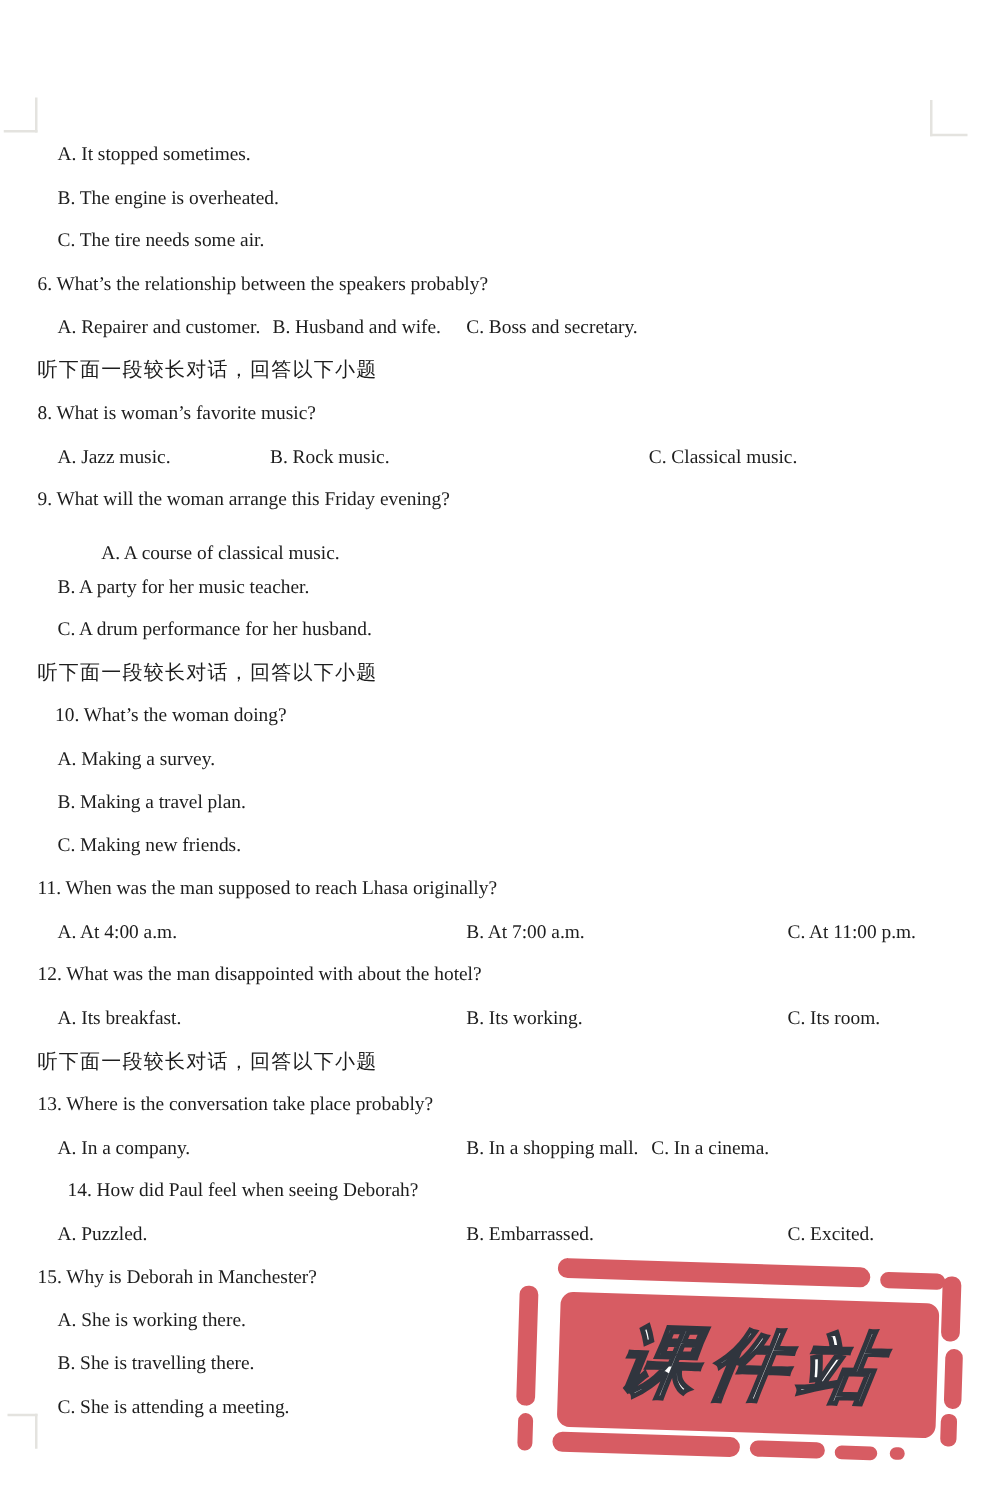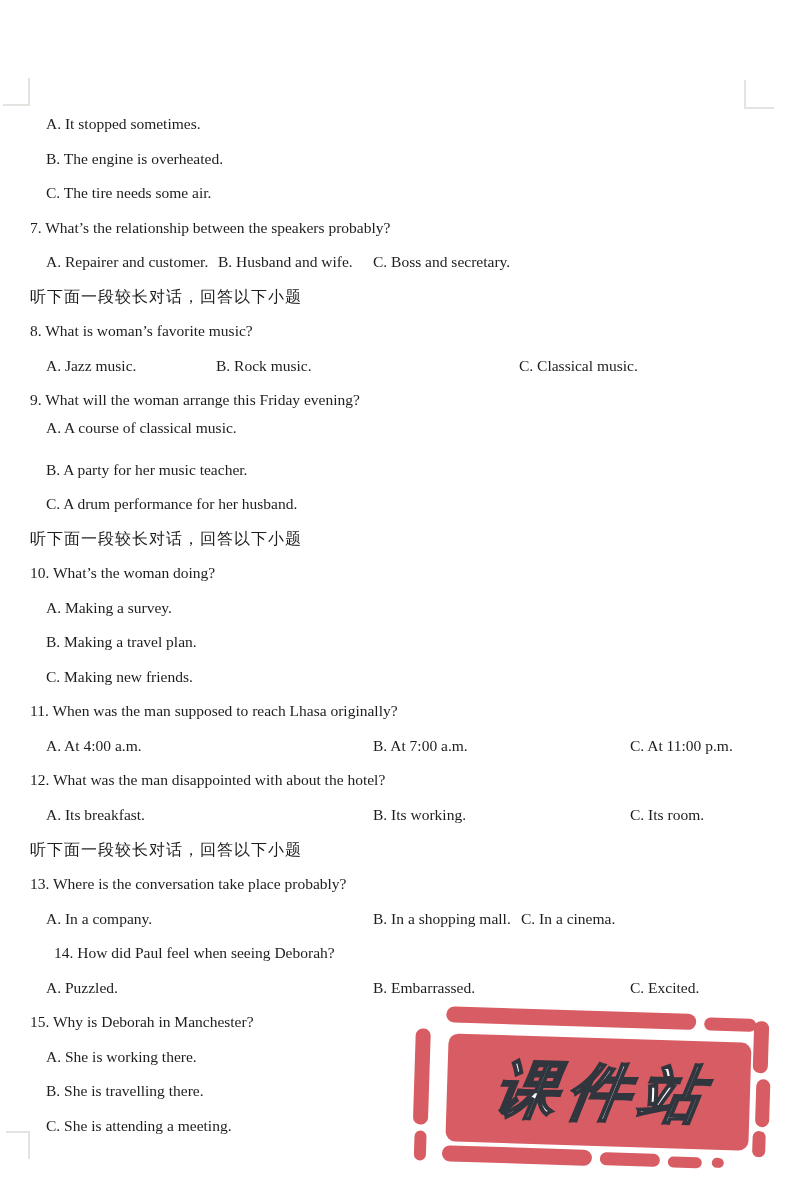--- a/index.html
+++ b/index.html
@@ -50,31 +50,31 @@
 <div class="page">
 
   <div class="corner tl"></div>
   <div class="corner tr"></div>
   <div class="corner bl"></div>
 
   <div id="text-layer">
       <div class="line" style="top: 114px;"><span class="seg" style="left: 46px;">A. It stopped sometimes.</span></div>
       <div class="line" style="top: 149px;"><span class="seg" style="left: 46px;">B. The engine is overheated.</span></div>
       <div class="line" style="top: 183px;"><span class="seg" style="left: 46px;">C. The tire needs some air.</span></div>
-      <div class="line" style="top: 218px;"><span class="seg" style="left: 30px;">7. What’s the relationship between the speakers probably?</span></div>
+      <div class="line" style="top: 218px;"><span class="seg" style="left: 30px;">6. What’s the relationship between the speakers probably?</span></div>
       <div class="line" style="top: 252px;"><span class="seg" style="left: 46px;">A. Repairer and customer.</span><span class="seg" style="left: 218px;">B. Husband and wife.</span><span class="seg" style="left: 373px;">C. Boss and secretary.</span></div>
       <div class="line zh" style="top: 287px;"><span class="seg" style="left: 30px;">听下面一段较长对话，回答以下小题</span></div>
       <div class="line" style="top: 321px;"><span class="seg" style="left: 30px;">8. What is woman’s favorite music?</span></div>
       <div class="line" style="top: 356px;"><span class="seg" style="left: 46px;">A. Jazz music.</span><span class="seg" style="left: 216px;">B. Rock music.</span><span class="seg" style="left: 519px;">C. Classical music.</span></div>
       <div class="line" style="top: 390px;"><span class="seg" style="left: 30px;">9. What will the woman arrange this Friday evening?</span></div>
-      <div class="line" style="top: 418px;"><span class="seg" style="left: 46px;">A. A course of classical music.</span></div>
+      <div class="line" style="top: 433px; margin-left: 35px;"><span class="seg" style="left: 46px;">A. A course of classical music.</span></div>
       <div class="line" style="top: 460px;"><span class="seg" style="left: 46px;">B. A party for her music teacher.</span></div>
       <div class="line" style="top: 494px;"><span class="seg" style="left: 46px;">C. A drum performance for her husband.</span></div>
       <div class="line zh" style="top: 529px;"><span class="seg" style="left: 30px;">听下面一段较长对话，回答以下小题</span></div>
-      <div class="line" style="top: 563px;"><span class="seg" style="left: 30px;">10. What’s the woman doing?</span></div>
+      <div class="line" style="top: 563px;"><span class="seg" style="left: 44px;">10. What’s the woman doing?</span></div>
       <div class="line" style="top: 598px; padding-left: 20px;"><span class="seg" style="left: 46px;">A. Making a survey.</span></div>
       <div class="line" style="top: 632px;"><span class="seg" style="left: 46px;">B. Making a travel plan.</span></div>
       <div class="line" style="top: 667px;"><span class="seg" style="left: 46px;">C. Making new friends.</span></div>
       <div class="line" style="top: 701px;"><span class="seg" style="left: 30px;">11. When was the man supposed to reach Lhasa originally?</span></div>
       <div class="line" style="top: 736px;"><span class="seg" style="left: 46px;">A. At 4:00 a.m.</span><span class="seg" style="left: 373px;">B. At 7:00 a.m.</span><span class="seg" style="left: 630px;">C. At 11:00 p.m.</span></div>
       <div class="line" style="top: 770px;"><span class="seg" style="left: 30px;">12. What was the man disappointed with about the hotel?</span></div>
       <div class="line" style="top: 805px;"><span class="seg" style="left: 46px;">A. Its breakfast.</span><span class="seg" style="left: 373px;">B. Its working.</span><span class="seg" style="left: 630px;">C. Its room.</span></div>
       <div class="line zh" style="top: 840px;"><span class="seg" style="left: 30px;">听下面一段较长对话，回答以下小题</span></div>
       <div class="line" style="top: 874px;"><span class="seg" style="left: 30px;">13. Where is the conversation take place probably?</span></div>
       <div class="line" style="top: 909px;"><span class="seg" style="left: 46px;">A. In a company.</span><span class="seg" style="left: 373px;">B. In a shopping mall.</span><span class="seg" style="left: 521px;">C. In a cinema.</span></div>

